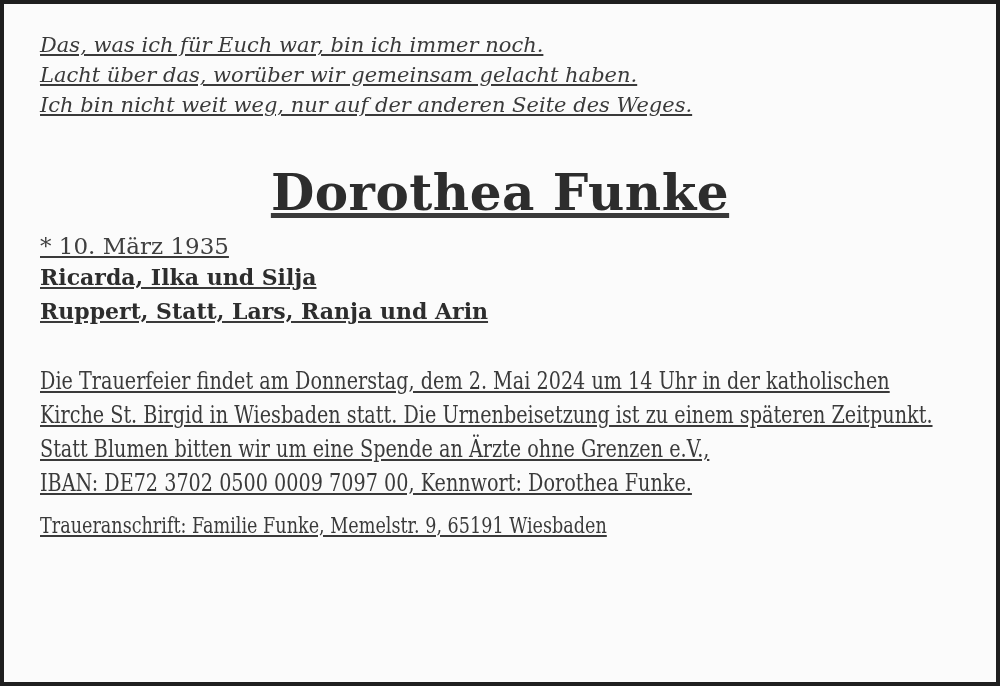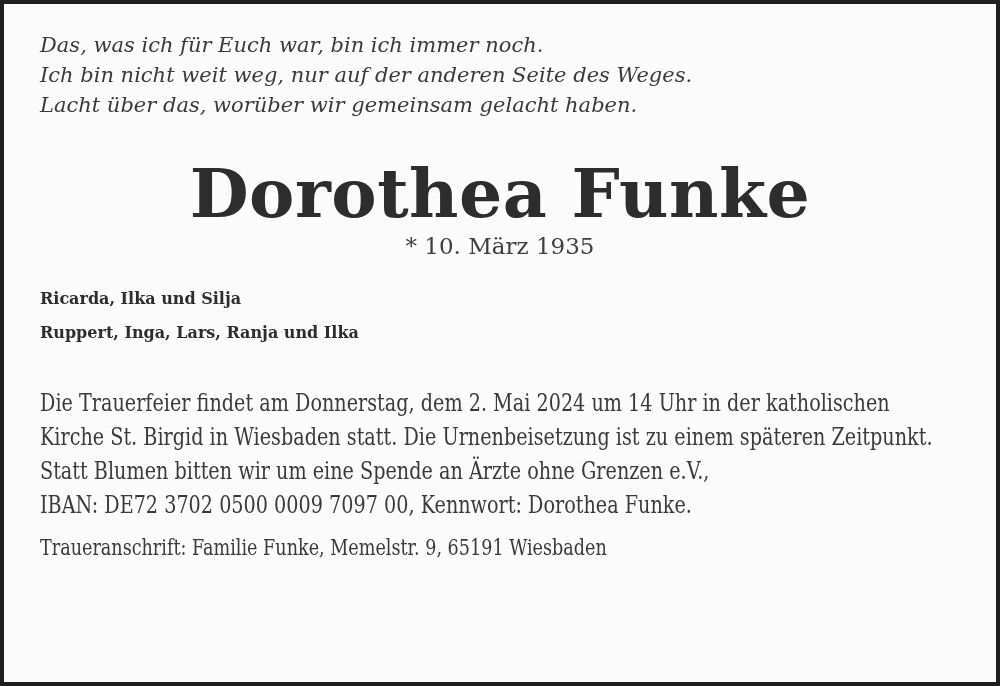--- a/index.html
+++ b/index.html
@@ -16,56 +16,56 @@
     font-family: "DejaVu Serif", serif;
   }
   .obituary-card {
     width: 1000px;
     height: 686px;
     background: var(--bg);
     border: 4px solid var(--border);
     padding: 26px 36px 0 36px;
     overflow: hidden;
     color: var(--text);
+    text-decoration: underline;
   }
   .epigraph {
     font-style: italic;
     font-size: 21px;
     line-height: 30px;
     color: var(--text);
   }
   .name-block {
     text-align: center;
   }
   .deceased-name {
     margin-top: 42px;
-    font-size: 68px;
+    font-size: 50px;
     line-height: 62px;
     font-weight: bold;
     color: var(--heading);
     letter-spacing: 0.5px;
   }
   .dates-row {
     margin-top: 8px;
     display: flex;
-    justify-content: center;
+    justify-content: flex-start;
     gap: 100px;
     font-size: 23px;
     line-height: 28px;
     color: #3f3f3f;
   }
   .condolence-line {
     margin-top: 42px;
     font-size: 22px;
     line-height: 28px;
   }
   .mourners-block {
-    margin-top: 22px;
     font-weight: bold;
-    font-size: 16px;
+    font-size: 22px;
     line-height: 34px;
     color: var(--heading);
   }
   .service-block {
     margin-top: 36px;
     font-size: 24px;
     line-height: 34px;
     transform: scaleX(0.8);
     transform-origin: left top;
   }
@@ -81,35 +81,35 @@
     transform-origin: left top;
   }
 </style>
 </head>
 <body>
 
 <div class="obituary-card">
 
   <div class="epigraph">
     <div class="line">Das, was ich für Euch war, bin ich immer noch.</div>
+    <div class="line">Lacht über das, worüber wir gemeinsam gelacht haben.</div>
     <div class="line">Ich bin nicht weit weg, nur auf der anderen Seite des Weges.</div>
-    <div class="line">Lacht über das, worüber wir gemeinsam gelacht haben.</div>
   </div>
 
   <div class="name-block">
     <div class="deceased-name">Dorothea Funke</div>
     <div class="dates-row">
       <span>* 10. März 1935</span>
     </div>
   </div>
 
 
   <div class="mourners-block">
     <div class="line">Ricarda, Ilka und Silja</div>
-    <div class="line">Ruppert, Inga, Lars, Ranja und Ilka</div>
+    <div class="line">Ruppert, Statt, Lars, Ranja und Arin</div>
   </div>
 
   <div class="service-block">
     <div class="line">Die Trauerfeier findet am Donnerstag, dem 2. Mai 2024 um 14 Uhr in der katholischen</div>
     <div class="line">Kirche St. Birgid in Wiesbaden statt. Die Urnenbeisetzung ist zu einem späteren Zeitpunkt.</div>
     <div class="line">Statt Blumen bitten wir um eine Spende an Ärzte ohne Grenzen e.V.,</div>
     <div class="line">IBAN: DE72 3702 0500 0009 7097 00, Kennwort: Dorothea Funke.</div>
   </div>
 
   <div class="address-line">Traueranschrift: Familie Funke, Memelstr. 9, 65191 Wiesbaden</div>

